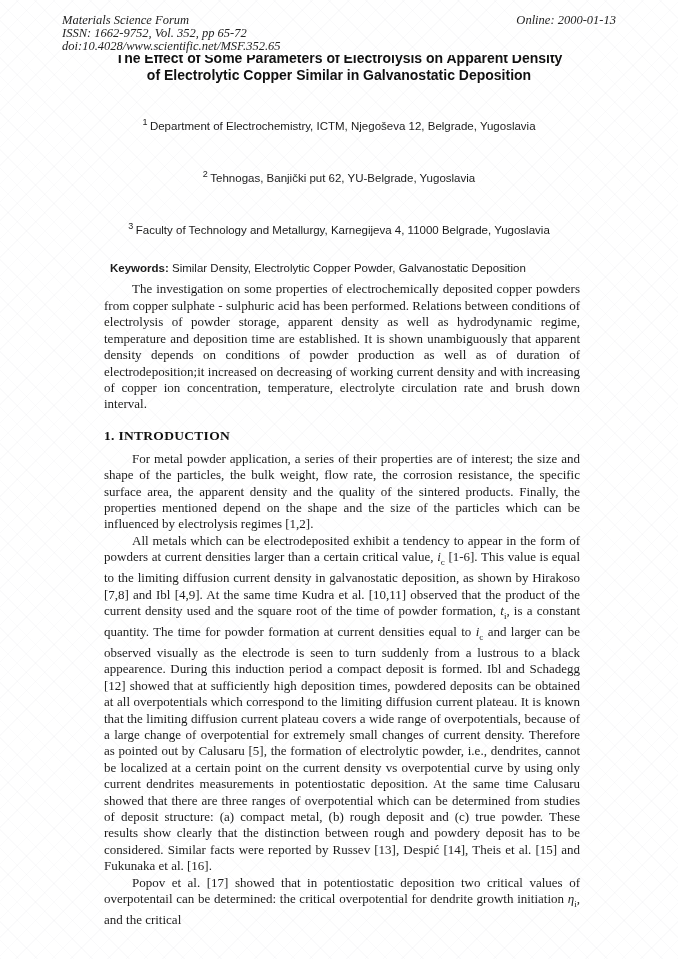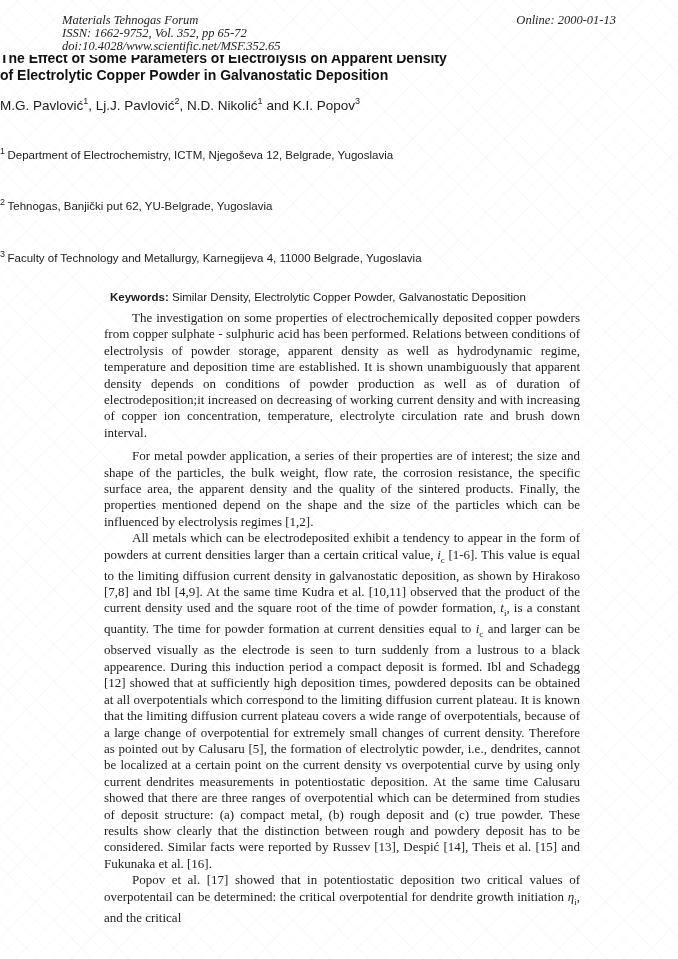--- a/index.html
+++ b/index.html
@@ -19,21 +19,21 @@
   .jheader{
     padding:14px 62px 0 62px;
     font-family:"Liberation Serif", serif;
     font-style:italic;
     font-size:12.5px;
     line-height:13px;
     color:#222;
   }
   .jheader .row1{display:flex;justify-content:space-between;}
   
-  .title-block{font-family:"Liberation Sans", sans-serif;}
+  .title-block{text-align:center;font-family:"Liberation Sans", sans-serif;}
   .title-clip{height:12px;overflow:hidden;margin-top:2px;}
   .title-line{
     font-size:14px;font-weight:bold;color:#111;
     margin:0;line-height:17px;
   }
   .title-clip .title-line{margin-top:-5px;}
   .authors{
     margin-top:12px;
     font-size:13.5px;color:#1b1b1b;
   }
@@ -72,49 +72,49 @@
   .body-par i{font-style:italic;}
   .body-par sub{font-size:9px;}
 </style>
 </head>
 <body>
 
 <div class="page">
 
   <header class="jheader">
     <div class="row1">
-      <span>Materials Tehnogas Forum</span>
+      <span>Materials Science Forum</span>
       <span>Online: 2000-01-13</span>
     </div>
     <div>ISSN: 1662-9752, Vol. 352, pp 65-72</div>
     <div>doi:10.4028/www.scientific.net/MSF.352.65</div>
   </header>
 
   <div class="title-block">
     <div class="title-clip">
       <div class="title-line">The Effect of Some Parameters of Electrolysis on Apparent Density</div>
     </div>
-    <div class="title-line">of Electrolytic Copper Powder in Galvanostatic Deposition</div>
+    <div class="title-line">of Electrolytic Copper Similar in Galvanostatic Deposition</div>
 
-    <div class="authors">M.G. Pavlović<sup>1</sup>, Lj.J. Pavlović<sup>2</sup>, N.D. Nikolić<sup>1</sup> and K.I. Popov<sup>3</sup></div>
 
     <div class="affils">
       <div class="affil"><sup>1 </sup>Department of Electrochemistry, ICTM, Njegoševa 12, Belgrade, Yugoslavia</div>
       <div class="affil"><sup>2 </sup>Tehnogas, Banjički put 62, YU-Belgrade, Yugoslavia</div>
       <div class="affil"><sup>3 </sup>Faculty of Technology and Metallurgy, Karnegijeva 4, 11000 Belgrade, Yugoslavia</div>
     </div>
   </div>
 
   <div class="keywords">
     <span class="kw-label">Keywords:</span><span> Similar Density, Electrolytic Copper Powder, Galvanostatic Deposition</span>
   </div>
 
   <section class="body-section">
     <p class="body-par">The investigation on some properties of electrochemically deposited copper powders from copper sulphate - sulphuric acid has been performed. Relations between conditions of electrolysis of powder storage, apparent density as well as hydrodynamic regime, temperature and deposition time are established. It is shown unambiguously that apparent density depends on conditions of powder production as well as of duration of electrodeposition;it increased on decreasing of working current density and with increasing of copper ion concentration, temperature, electrolyte circulation rate and brush down interval.</p>
   </section>
 
   <section class="body-section">
+    <h2 class="sec-heading intro-heading">1. INTRODUCTION</h2>
     <p class="body-par">For metal powder application, a series of their properties are of interest; the size and shape of the particles, the bulk weight, flow rate, the corrosion resistance, the specific surface area, the apparent density and the quality of the sintered products. Finally, the properties mentioned depend on the shape and the size of the particles which can be influenced by electrolysis regimes [1,2].</p>
     <p class="body-par">All metals which can be electrodeposited exhibit a tendency to appear in the form of powders at current densities larger than a certain critical value, <i>i</i><sub>c</sub> [1-6]. This value is equal to the limiting diffusion current density in galvanostatic deposition, as shown by Hirakoso [7,8] and Ibl [4,9]. At the same time Kudra et al. [10,11] observed that the product of the current density used and the square root of the time of powder formation, <i>t</i><sub>i</sub>, is a constant quantity. The time for powder formation at current densities equal to <i>i</i><sub>c</sub> and larger can be observed visually as the electrode is seen to turn suddenly from a lustrous to a black appearence. During this induction period a compact deposit is formed. Ibl and Schadegg [12] showed that at sufficiently high deposition times, powdered deposits can be obtained at all overpotentials which correspond to the limiting diffusion current plateau. It is known that the limiting diffusion current plateau covers a wide range of overpotentials, because of a large change of overpotential for extremely small changes of current density. Therefore as pointed out by Calusaru [5], the formation of electrolytic powder, i.e., dendrites, cannot be localized at a certain point on the current density vs overpotential curve by using only current dendrites measurements in potentiostatic deposition. At the same time Calusaru showed that there are three ranges of overpotential which can be determined from studies of deposit structure: (a) compact metal, (b) rough deposit and (c) true powder. These results show clearly that the distinction between rough and powdery deposit has to be considered. Similar facts were reported by Russev [13], Despić [14], Theis et al. [15] and Fukunaka et al. [16].</p>
     <p class="body-par">Popov et al. [17] showed that in potentiostatic deposition two critical values of overpotentail can be determined: the critical overpotential for dendrite growth initiation <i>η</i><sub>i</sub>, and the critical</p>
   </section>
 
 </div>
 
 </body></html>

